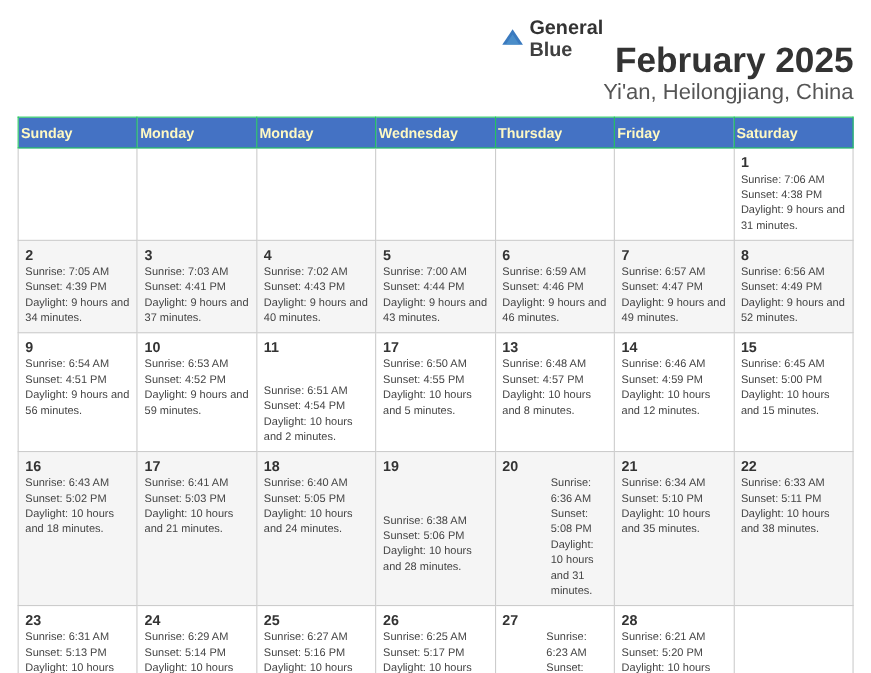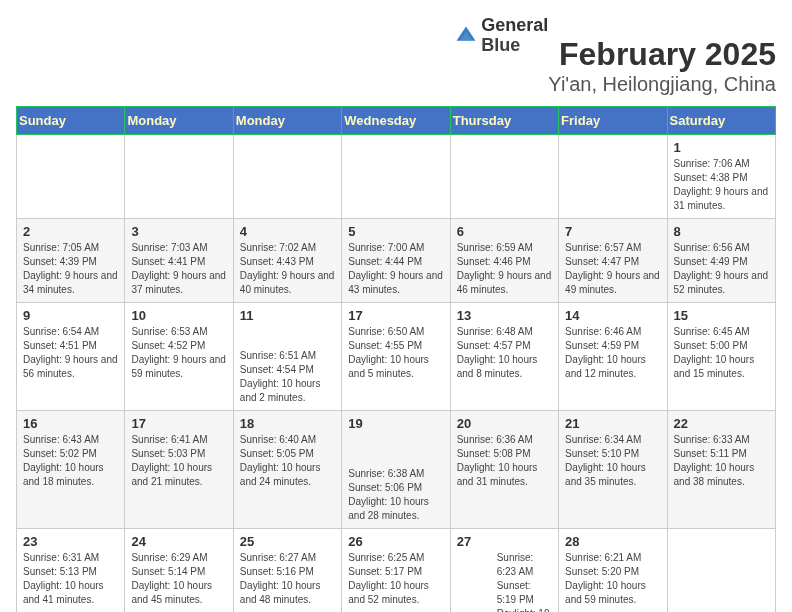--- a/index.html
+++ b/index.html
@@ -242,21 +242,21 @@
 Daylight: 10 hours and 24 minutes.</div>
         </td>
         <td>
           <span class="day-number">19</span>
           <div class="day-info" style="white-space: pre-line; margin-top: 36px;">Sunrise: 6:38 AM
 Sunset: 5:06 PM
 Daylight: 10 hours and 28 minutes.</div>
         </td>
         <td>
           <span class="day-number">20</span>
-          <div class="day-info" style="white-space: pre-line;">Sunrise: 6:36 AM
+          <div class="day-info" style="white-space: pre-line; margin-left: 44px;">Sunrise: 6:36 AM
 Sunset: 5:08 PM
 Daylight: 10 hours and 31 minutes.</div>
         </td>
         <td>
           <span class="day-number">21</span>
           <div class="day-info" style="white-space: pre-line;">Sunrise: 6:34 AM
 Sunset: 5:10 PM
 Daylight: 10 hours and 35 minutes.</div>
         </td>
         <td>

